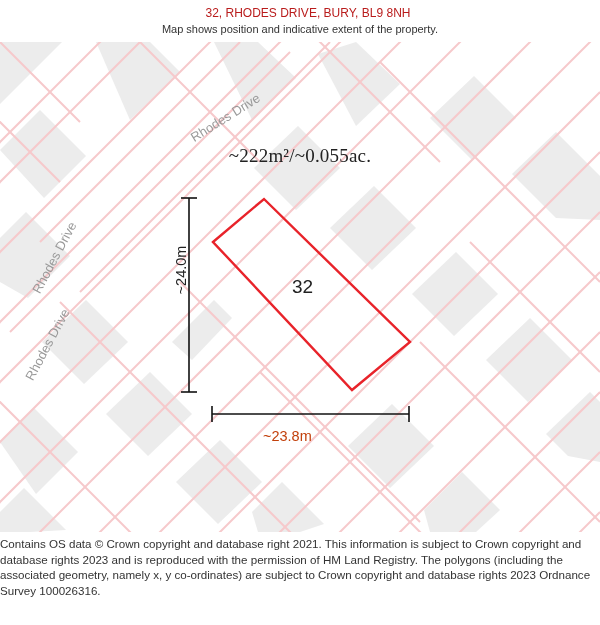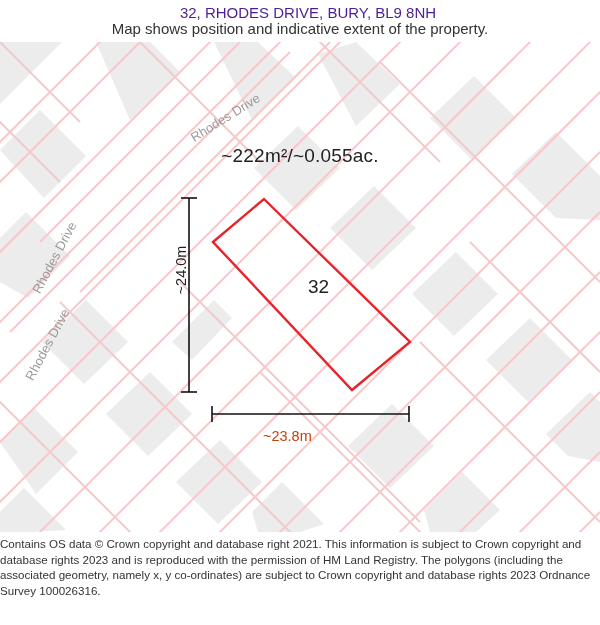--- a/index.html
+++ b/index.html
@@ -12,27 +12,27 @@
     color: #333333;
     overflow: hidden;
     position: relative;
   }
   .header {
     width: 100%;
     padding-top: 5px;
     text-align: center;
   }
   .header .title {
-    font-size: 15px;
-    color: #4c1d95;
+    font-size: 12px;
+    color: #b91c1c;
     line-height: 16px;
     padding-left: 16px;
   }
   .header .subtitle {
-    font-size: 15px;
+    font-size: 11px;
     color: #333333;
     line-height: 16px;
   }
   .map-wrap {
     position: absolute;
     top: 42px;
     left: 0;
     width: 600px;
     height: 490px;
     overflow: hidden;
@@ -42,24 +42,25 @@
 
   .area-label {
     position: absolute;
     top: 103px;
     left: 0;
     width: 600px;
     text-align: center;
     font-size: 19px;
     color: #222222;
     letter-spacing: 0.2px;
+    font-family: Liberation Serif, serif;
   }
   .plot-number {
     position: absolute;
-    left: 308px;
+    left: 292px;
     top: 234px;
     font-size: 19px;
     color: #222222;
   }
   .dim-vert {
     position: absolute;
     left: 157px;
     top: 220px;
     font-size: 14.5px;
     color: #222222;

